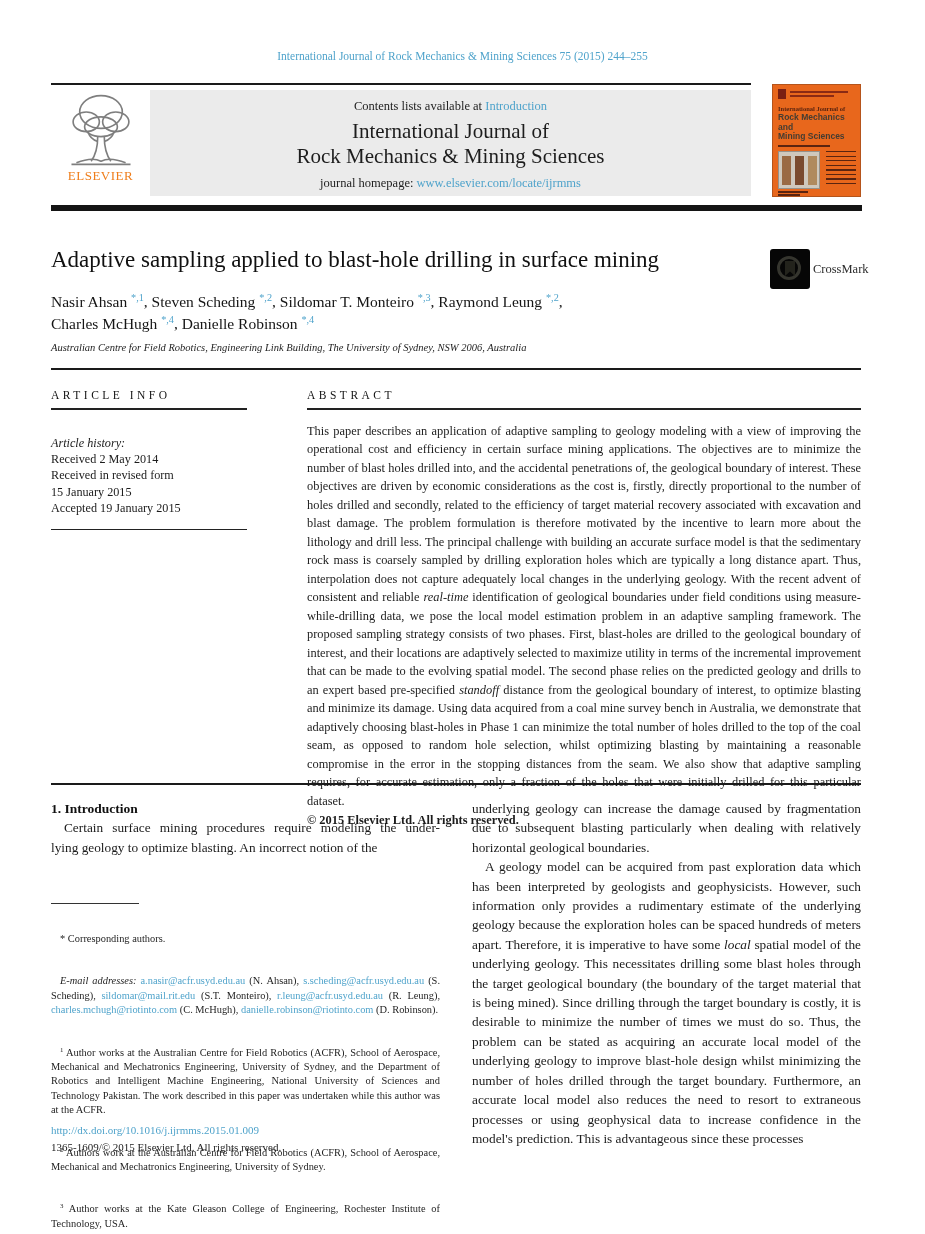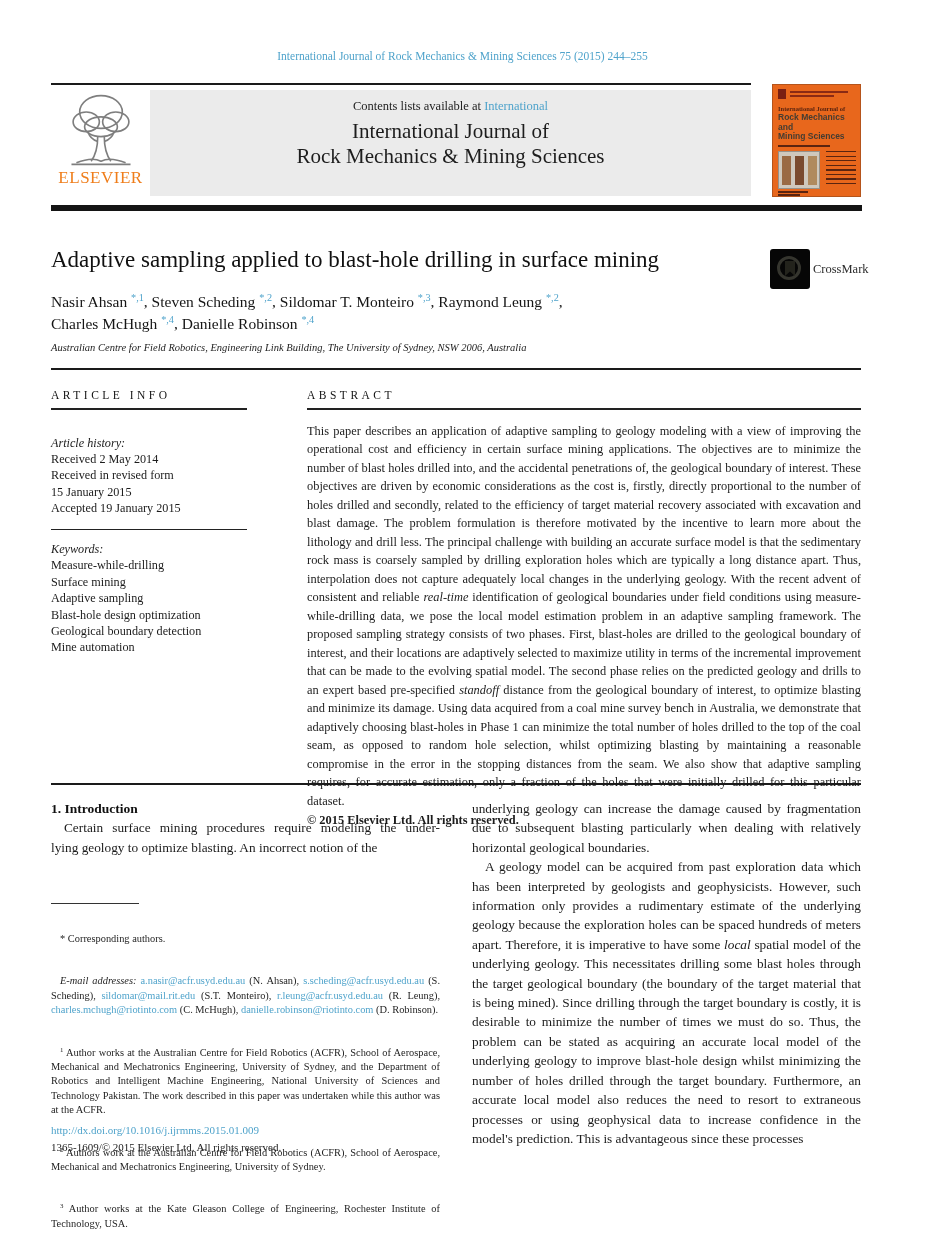--- a/index.html
+++ b/index.html
@@ -28,21 +28,21 @@
   
   .rule{background:var(--rule);}
   .top-rule{left:51px;top:83px;width:700px;height:2px;}
   .thick-bar{left:51px;top:205px;width:811px;height:6px;background:#141414;}
   .title-rule{left:51px;top:368px;width:810px;height:2px;}
   .section-rule{left:51px;top:783px;width:810px;height:1.5px;}
 
   
   .logo-block{left:51px;top:90px;width:99px;height:106px;background:#fff;text-align:center;}
   .logo-block svg{display:block;margin:0 auto;}
-  .elsevier-word{font-size:17px;color:var(--elsevier-orange);letter-spacing:0.5px;margin-top:-2px;}
+  .elsevier-word{font-size:13px;color:var(--elsevier-orange);letter-spacing:0.5px;margin-top:-2px;}
   .header-box{left:150px;top:90px;width:601px;height:106px;background:var(--hdr-gray);text-align:center;padding-top:9px;}
   .contents-line{font-size:12.5px;color:#222;}
   .journal-title{font-size:21px;line-height:25px;color:#1d1d1d;margin-top:5px;}
   .homepage-line{font-size:12.5px;color:#222;margin-top:7px;}
 
   
   .cover{left:772px;top:84px;width:89px;height:113px;background:var(--cover-orange);border:1px solid #b5541b;overflow:hidden;}
   .cover-mark{position:absolute;left:5px;top:4px;width:8px;height:10px;background:#7a1f12;}
   .cover-redline1{position:absolute;left:17px;top:6px;width:58px;height:2px;background:#8a2a14;}
   .cover-redline2{position:absolute;left:17px;top:10px;width:44px;height:2px;background:#8a2a14;}
@@ -119,25 +119,26 @@
         <path d="M46 62 C40 60 36 56 34 50 M54 62 C60 60 64 56 66 50"></path>
         <path d="M20 88 C30 84 42 82 50 86 C58 82 70 84 80 88"></path>
         <path d="M14 90 H86"></path>
       </g>
     </svg>
   </span>
   <div class="elsevier-word">ELSEVIER</div>
 </div>
 
 <div class="abs header-box">
-  <div class="contents-line"><span>Contents lists available at </span><span class="lnk">International</span></div>
+  <div class="contents-line"><span>Contents lists available at </span><span class="lnk">Introduction</span></div>
   <div class="journal-title">
     <div>International Journal of</div>
     <div>Rock Mechanics &amp; Mining Sciences</div>
   </div>
+  <div class="homepage-line"><span>journal homepage: </span><span class="lnk">www.elsevier.com/locate/ijrmms</span></div>
 </div>
 
 <div class="abs cover">
   <div class="cover-mark"></div>
   <div class="cover-redline1"></div>
   <div class="cover-redline2"></div>
   <div class="cover-t1">International Journal of</div>
   <div class="cover-t2">
     <div>Rock Mechanics</div>
     <div>and</div>
@@ -188,31 +189,20 @@
   <div class="info-body">
     <div class="it">Article history:</div>
     <div>
         <div>Received 2 May 2014</div>
         <div>Received in revised form</div>
         <div>15 January 2015</div>
         <div>Accepted 19 January 2015</div>
       </div>
   </div>
   <div class="info-midrule"></div>
-  <div class="info-body" style="margin-top:0;">
-    <div class="it">Keywords:</div>
-    <div>
-        <div>Measure-while-drilling</div>
-        <div>Surface mining</div>
-        <div>Adaptive sampling</div>
-        <div>Blast-hole design optimization</div>
-        <div>Geological boundary detection</div>
-        <div>Mine automation</div>
-      </div>
-  </div>
 </div>
 
 <div class="abs abs-col">
   <div class="col-heading">ABSTRACT</div>
   <div class="heading-rule"></div>
   <div class="abs-text"><span>This paper describes an application of adaptive sampling to geology modeling with a view of improving the operational cost and efficiency in certain surface mining applications. The objectives are to minimize the number of blast holes drilled into, and the accidental penetrations of, the geological boundary of interest. These objectives are driven by economic considerations as the cost is, firstly, directly proportional to the number of holes drilled and secondly, related to the efficiency of target material recovery associated with excavation and blast damage. The problem formulation is therefore motivated by the incentive to learn more about the lithology and drill less. The principal challenge with building an accurate surface model is that the sedimentary rock mass is coarsely sampled by drilling exploration holes which are typically a long distance apart. Thus, interpolation does not capture adequately local changes in the underlying geology. With the recent advent of consistent and reliable </span><span class="it">real-time</span><span> identification of geological boundaries under field conditions using measure-while-drilling data, we pose the local model estimation problem in an adaptive sampling framework. The proposed sampling strategy consists of two phases. First, blast-holes are drilled to the geological boundary of interest, and their locations are adaptively selected to maximize utility in terms of the incremental improvement that can be made to the evolving spatial model. The second phase relies on the predicted geology and drills to an expert based pre-specified </span><span class="it">standoff</span><span> distance from the geological boundary of interest, to optimize blasting and minimize its damage. Using data acquired from a coal mine survey bench in Australia, we demonstrate that adaptively choosing blast-holes in Phase 1 can minimize the total number of holes drilled to the top of the coal seam, as opposed to random hole selection, whilst optimizing blasting by maintaining a reasonable compromise in the error in the stopping distances from the seam. We also show that adaptive sampling requires, for accurate estimation, only a fraction of the holes that were initially drilled for this particular dataset.</span></div>
   <div class="abs-copyright">© 2015 Elsevier Ltd. All rights reserved.</div>
 </div>
 
 <div class="abs rule section-rule"></div>

